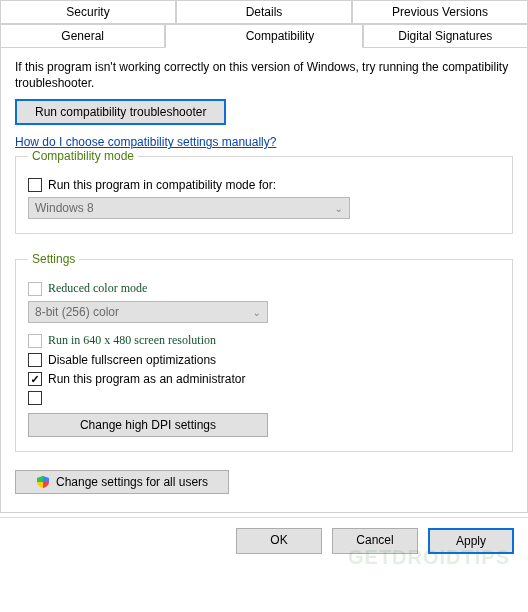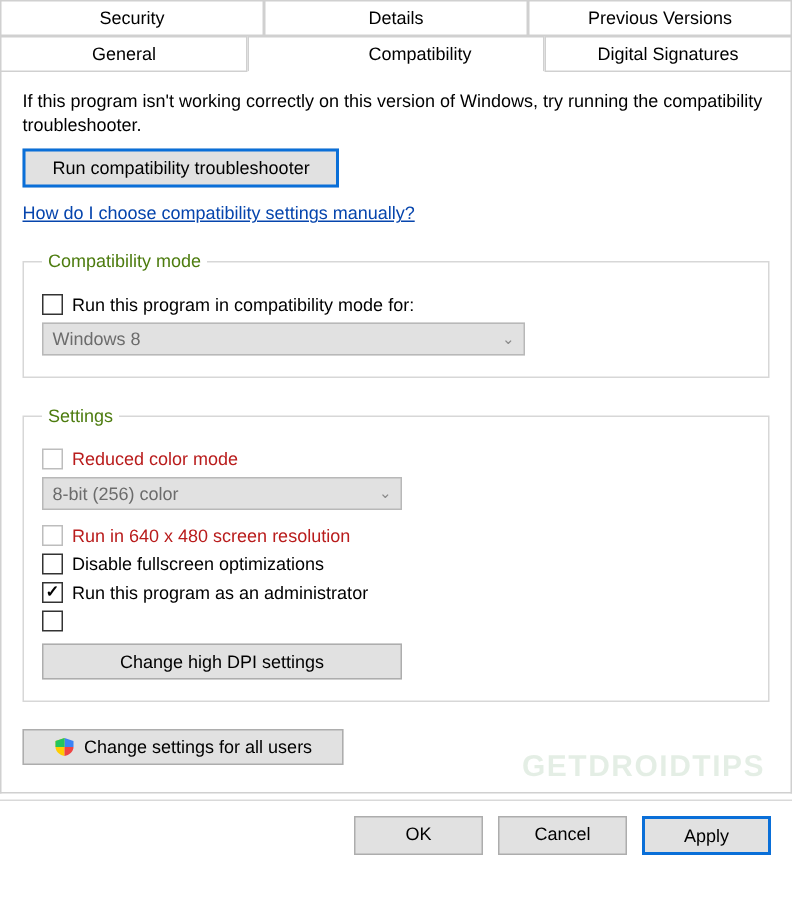--- a/index.html
+++ b/index.html
@@ -46,21 +46,20 @@
     border: 2px solid #0a6fd8;
     background: #e1e1e1;
     cursor: default;
     margin-bottom: 10px;
   }
   .link {
     color: #0645ad;
     text-decoration: underline;
     cursor: pointer;
     display: inline-block;
-    margin-bottom: 18px;
   }
   fieldset {
     border: 1px solid #d7d7d7;
     padding: 10px 12px 14px 12px;
     margin-bottom: 18px;
   }
   legend { padding: 0 4px; color: #4d7c0f; }
   .row { display: flex; align-items: center; margin: 5px 0; }
   .cb {
     width: 14px; height: 14px;
@@ -68,21 +67,21 @@
     background: #fff;
     margin-right: 6px;
     display: inline-flex;
     align-items: center;
     justify-content: center;
     font-size: 11px;
     line-height: 1;
   }
   .cb.disabled { border-color: #bdbdbd; }
   .cb.checked::after { content: "✓"; color: #000; font-weight: bold; }
-  .label.disabled { color: #b91c1c; }
+  .label.disabled { color: #14532d; font-family: Liberation Serif, serif; }
   .select {
     width: 322px;
     background: #e1e1e1;
     border: 1px solid #b8b8b8;
     padding: 3px 6px;
     display: flex;
     justify-content: space-between;
     align-items: center;
     color: #6c6c6c;
     margin-top: 4px;
@@ -116,21 +115,21 @@
     text-align: center;
     padding: 4px 16px;
     border: 1px solid #adadad;
     background: #e1e1e1;
     cursor: default;
   }
   .footer .btn.primary { border: 2px solid #0a6fd8; }
   .watermark {
     position: absolute;
     right: 18px;
-    top: 500px;
+    top: 546px;
     opacity: .12;
     font-size: 20px;
     font-weight: bold;
     letter-spacing: 1px;
     color: #2e7d32;
     pointer-events: none;
     white-space: nowrap;
   }
 </style>
 </head>

